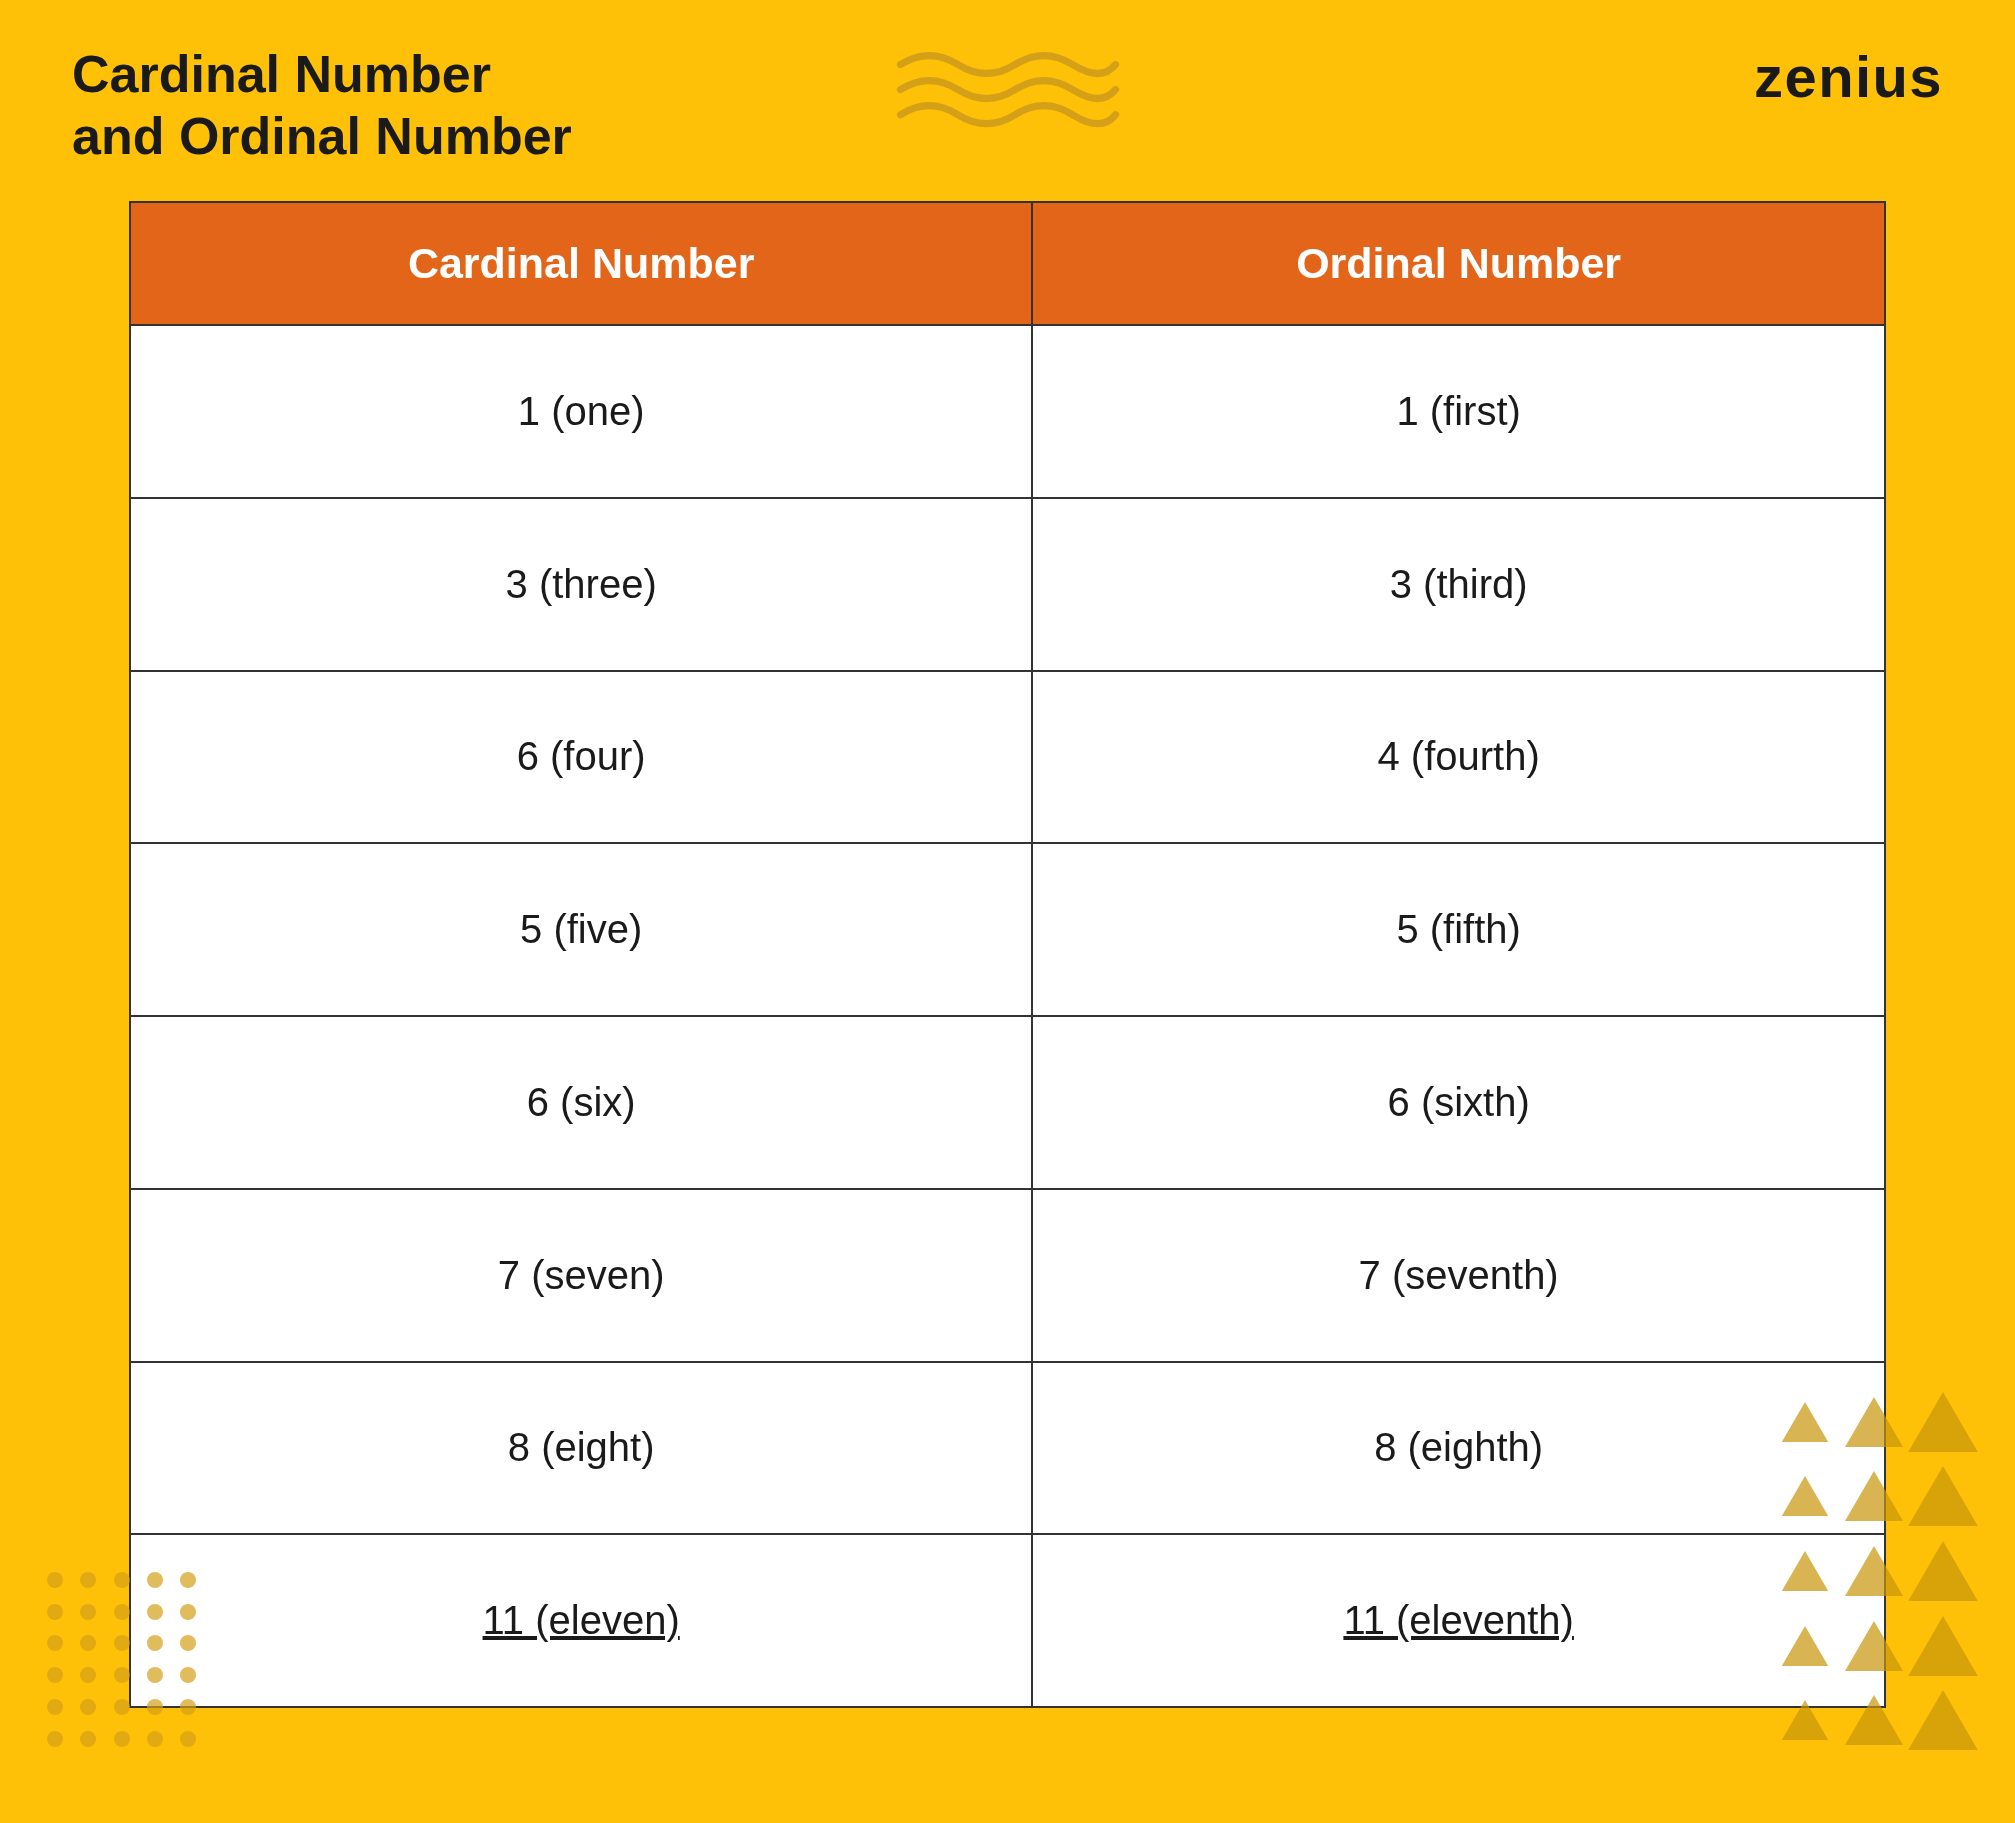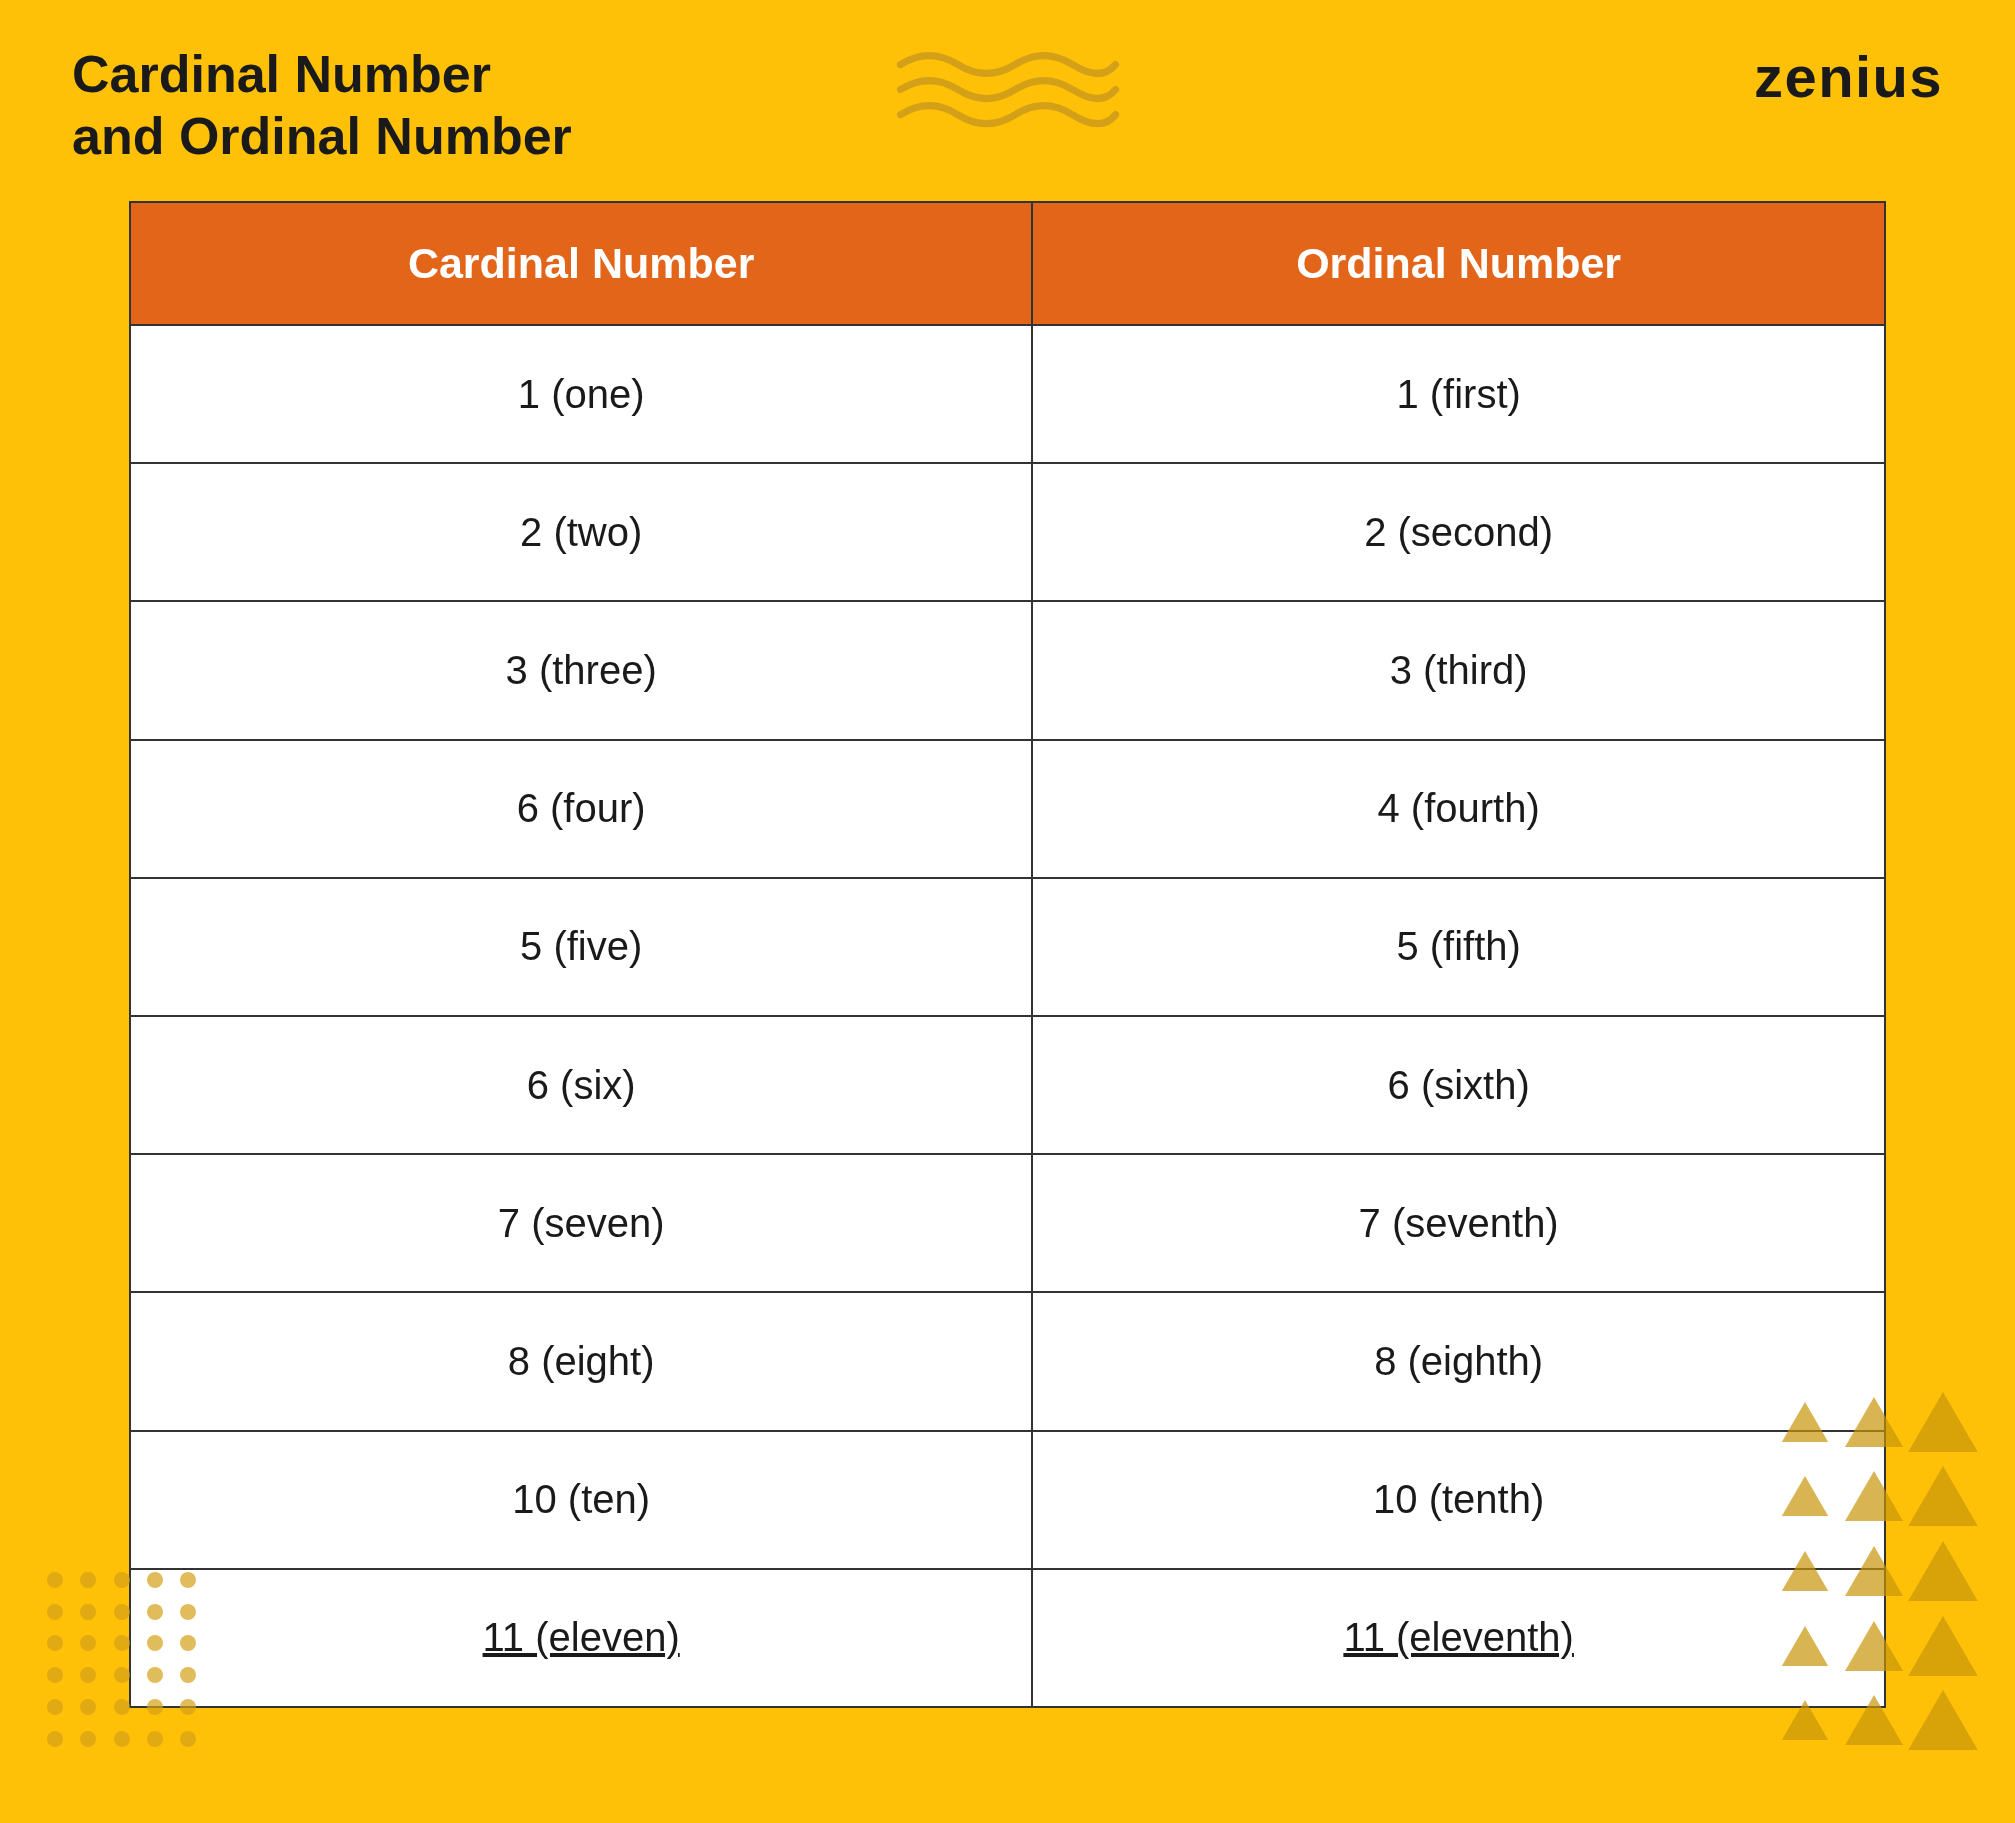--- a/index.html
+++ b/index.html
@@ -172,24 +172,20 @@
           <th>Cardinal Number</th>
           <th>Ordinal Number</th>
         </tr>
       </thead>
       <tbody id="table-body">
       <tr>
             <td>1 (one)</td>
             <td>1 (first)</td>
           </tr>
           <tr>
-            <td>2 (two)</td>
-            <td>2 (second)</td>
-          </tr>
-          <tr>
             <td>3 (three)</td>
             <td>3 (third)</td>
           </tr>
           <tr>
             <td>6 (four)</td>
             <td>4 (fourth)</td>
           </tr>
           <tr>
             <td>5 (five)</td>
             <td>5 (fifth)</td>
@@ -200,24 +196,20 @@
           </tr>
           <tr>
             <td>7 (seven)</td>
             <td>7 (seventh)</td>
           </tr>
           <tr>
             <td>8 (eight)</td>
             <td>8 (eighth)</td>
           </tr>
           <tr>
-            <td>10 (ten)</td>
-            <td>10 (tenth)</td>
-          </tr>
-          <tr>
             <td>11 (eleven)</td>
             <td>11 (eleventh)</td>
           </tr>
         </tbody>
     </table>
   </div>
 
   <div class="dots-decoration">
     <div class="dots-grid">
       <span class="dot"></span>

